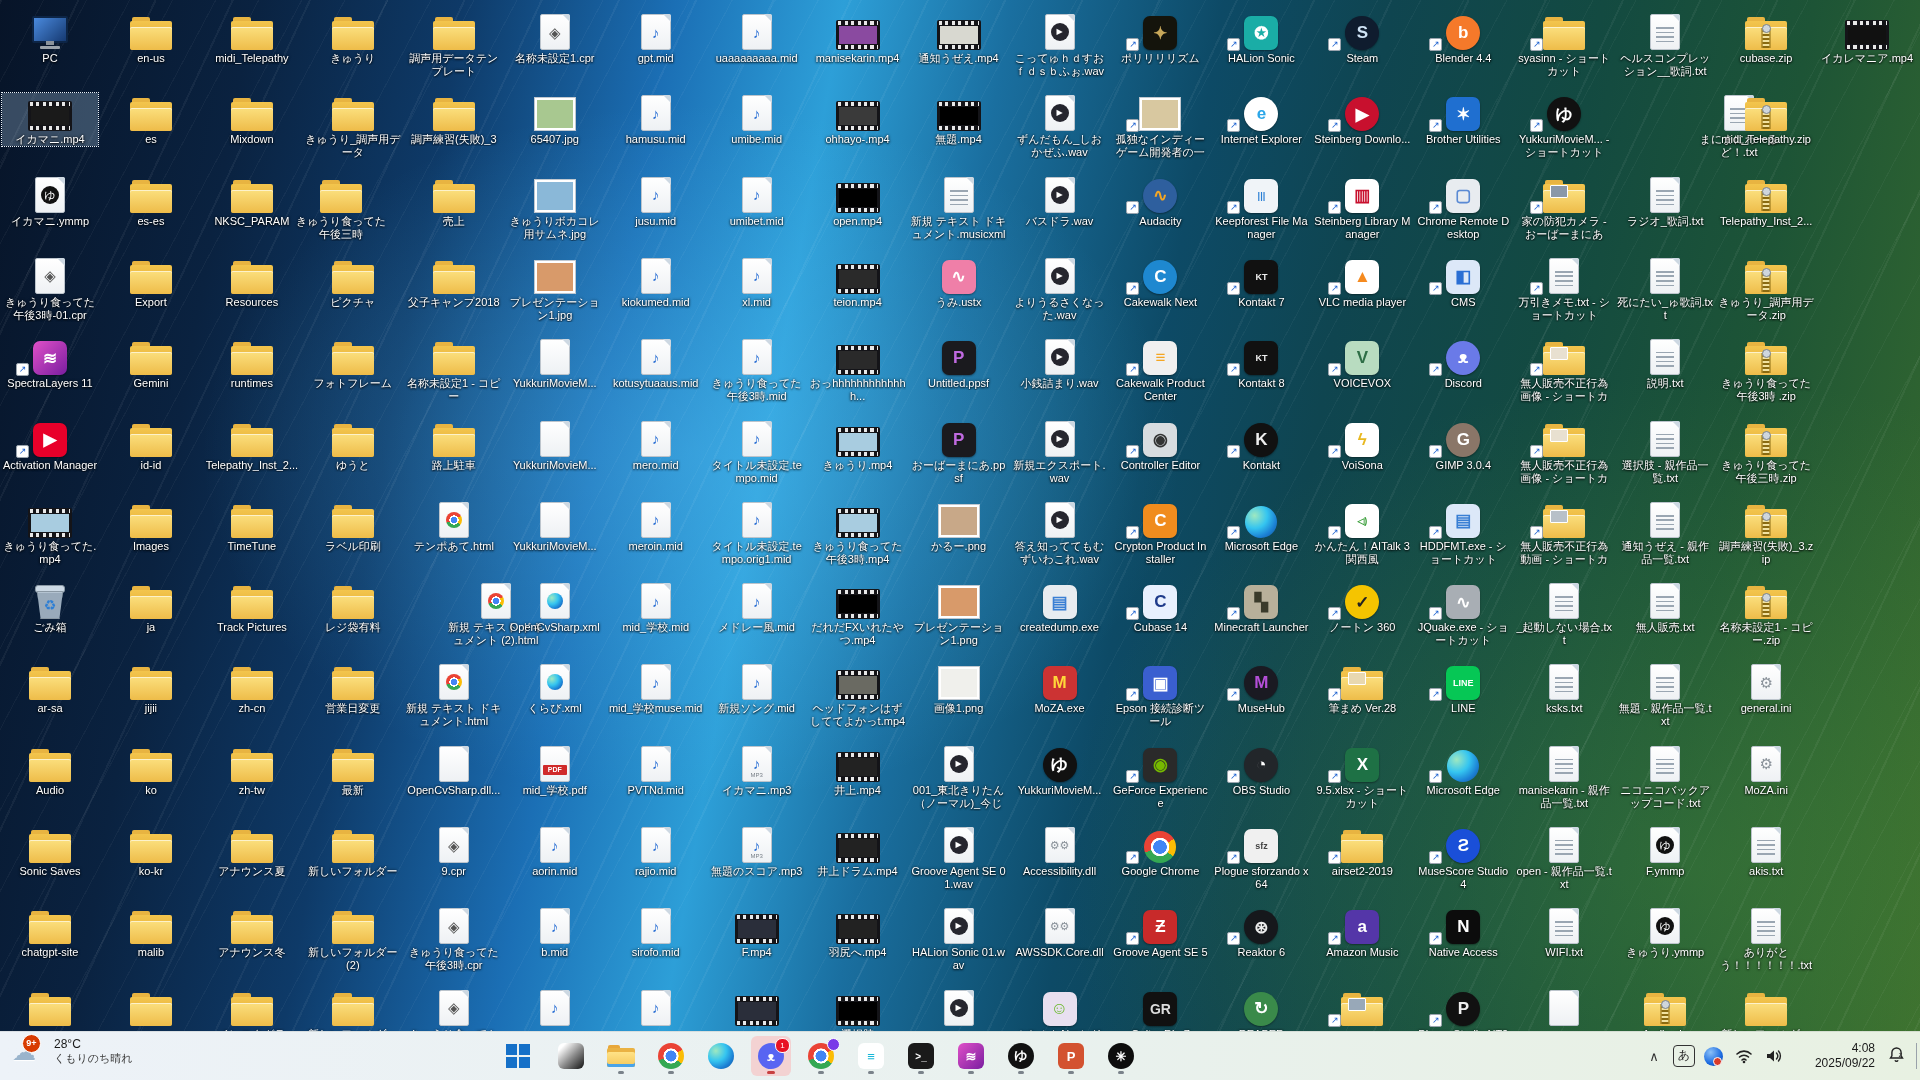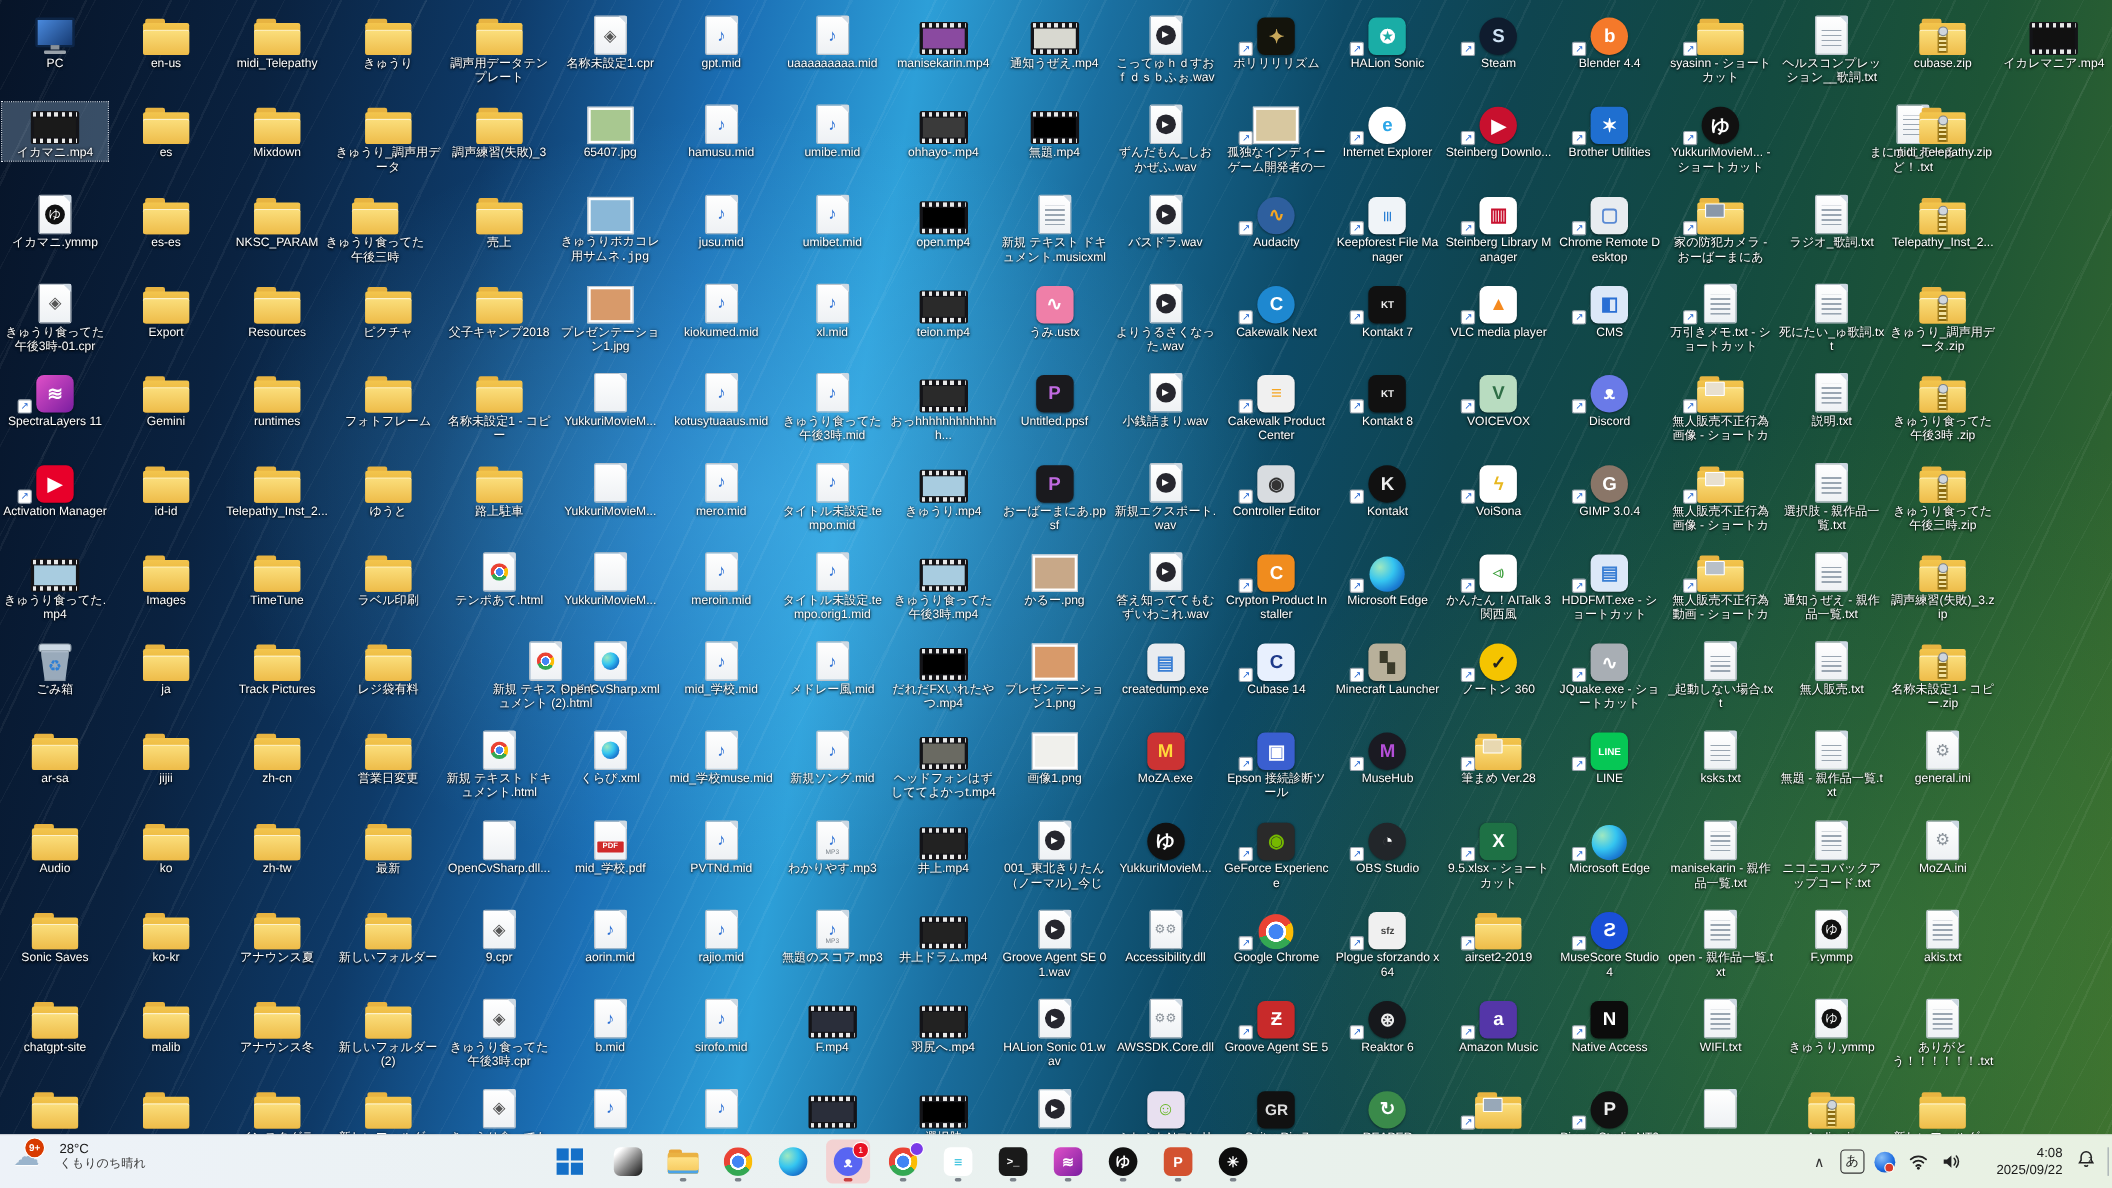--- a/index.html
+++ b/index.html
@@ -488,21 +488,21 @@
         <div class="icw">
           <span class="folder">
     <i class="tab"></i>
             <i class="back"></i>
             <i class="front"></i>
 
     </span>
        </div>
      <div class="lbl">売上</div>
       </div>
-      <div class="cell" style="left: 506.75px; top: 174.6px; font-family: Liberation Mono, monospace;">
+      <div class="cell" style="left: 506.75px; top: 174.6px;">
         <div class="icw">
           <span class="imgf">
             <i class="thumb" style="background:#8ab8d8;display:block;"></i>
           </span>
        </div>
      <div class="lbl">きゅうりボカコレ用サムネ.jpg</div>
       </div>
       <div class="cell" style="left: 607.7px; top: 174.6px;">
         <div class="icw">
           <span class="file ">
@@ -1590,21 +1590,21 @@
        </div>
      <div class="lbl">PVTNd.mid</div>
       </div>
       <div class="cell" style="left: 708.65px; top: 743.7px;">
         <div class="icw">
           <span class="file ">
             <span class="g" style="color:#2a6fd4">♪</span>
             <span class="mp3t">MP3</span>
           </span>
        </div>
-     <div class="lbl">わかりやす.mp3</div>
+     <div class="lbl">イカマニ.mp3</div>
       </div>
       <div class="cell" style="left: 809.6px; top: 743.7px;">
         <div class="icw">
           <span class="film">
             <i class="ph t"></i>
             <i class="ph b"></i>
             <i class="thumb" style="background:#222"></i>
           </span>
        </div>
      <div class="lbl">井上.mp4</div>

